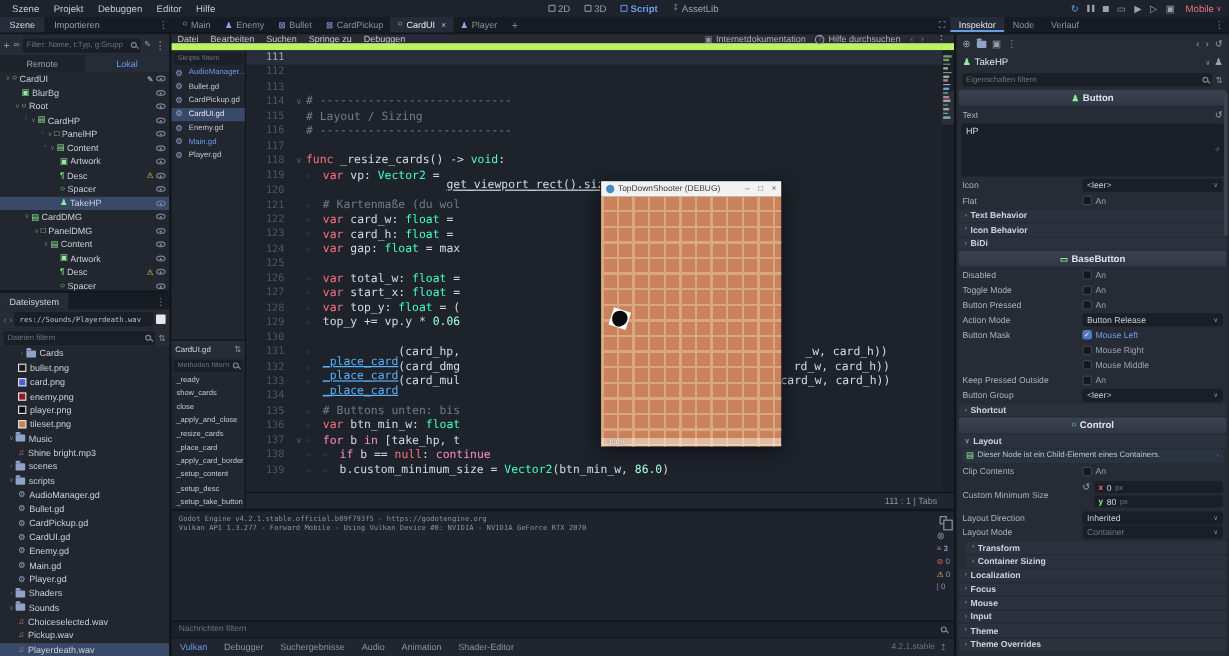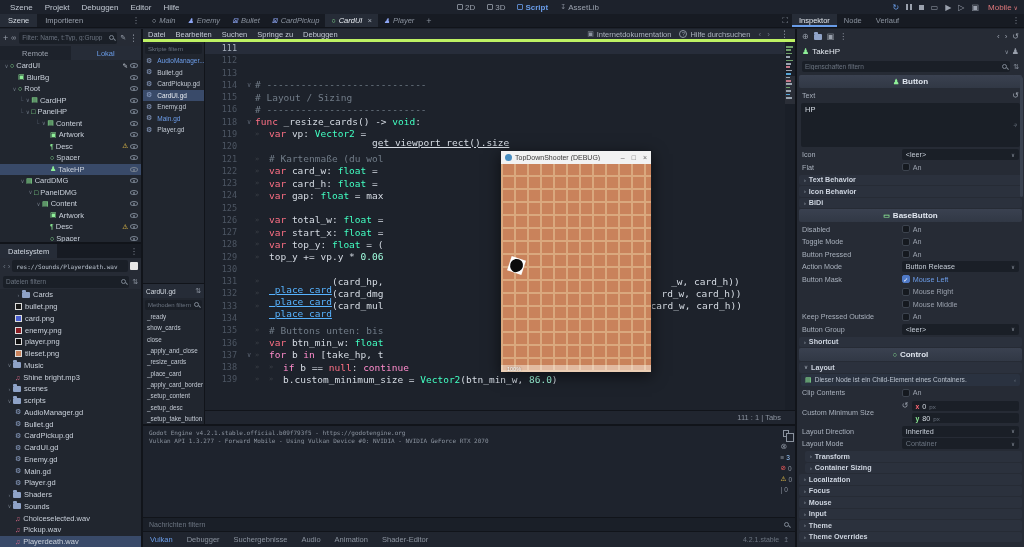--- a/index.html
+++ b/index.html
@@ -23,21 +23,21 @@
   .renderer { display:flex; align-items:center; gap:2px; padding-right:6px; font-size:8px; color:#e0787b; }
   .rcaret { font-size:6px; }
 
   
   .tabrow { height:14px; background:#171b23; display:flex; align-items:stretch; border-bottom:1px solid #11141a; }
   .dock-tabs { width:143px; display:flex; align-items:stretch; }
   .dtab { padding:0 8px; display:flex; align-items:center; font-size:7.5px; color:#9aa1ad; }
   .dtab.active { background:#262c37; color:#d5dbe3; }
   .dt-kebab { margin-left:auto; color:#8b939f; font-size:8px; display:flex; align-items:center; padding-right:3px; }
   .scene-tabs { flex:1; display:flex; align-items:stretch; padding-left:3px; }
-  .sctab { display:flex; align-items:center; gap:3px; padding:0 6px; font-size:7.5px; color:#8b939f;font-style:italic; }
+  .sctab { display:flex; align-items:center; gap:3px; padding:0 6px; font-size:7.5px; color:#8b939f; }
   .sctab.active { background:#262c37; color:#e8ecf1; }
   .sctab .nico { font-size:7px; }
   .sctab .close { color:#aab2bd; font-size:7.5px; margin-left:2px; }
   .newtab { display:flex; align-items:center; padding:0 6px; color:#8b939f; font-size:9px; }
   .df-icon { display:flex; align-items:center; color:#8b939f; font-size:8px; padding:0 4px; }
   .insp-tabs { width:220px; display:flex; align-items:stretch; }
   .itab { padding:0 7px; display:flex; align-items:center; font-size:7.5px; color:#8b939f; }
   .itab.active { color:#e3e8ef; background:#262c37; box-shadow:inset 0 -2px 0 #699ce8; }
   .tr-kebab { display:flex; align-items:center; color:#8b939f; font-size:8px; padding:0 4px 0 0; }
 
@@ -87,21 +87,21 @@
   .ftree { flex:1; overflow:hidden; }
   .frow { height:11.75px; display:flex; align-items:center; font-size:7.5px; color:#c9d0da; padding-right:3px; }
   .frow.sel { background:rgba(90,125,185,.42); }
   .folder { display:inline-block; width:8px; height:6px; background:#8fa3c8; border-radius:1px; position:relative; margin-right:3px; flex:none; }
   .folder::before { content:""; position:absolute; top:-2px; left:0; width:4px; height:2px; background:#8fa3c8; border-radius:1px 1px 0 0; }
   .thumb { display:inline-block; width:7px; height:7px; border:1px solid #dcdcdc; margin-right:3px; flex:none; }
   .aico { color:#e06c8a; font-size:7px; margin-right:3px; }
   .gico { color:#8fa3c8; font-size:7px; margin-right:3px; }
 
   
-  .smenubar { height:13px; background:#262b35; display:flex; align-items:center; border-bottom:3px solid #bef264; }
+  .smenubar { height:13px; background:#262b35; display:flex; align-items:center; border-bottom:6px solid #bef264; }
   .smenus { display:flex; }
   .smenu { padding:0 5px; font-size:7.5px; color:#c3cad4; }
   .sdocs { margin-left:auto; display:flex; align-items:center; gap:8px; padding-right:6px; color:#aab2bd; font-size:7.5px; }
   .docbtn { display:flex; align-items:center; gap:3px; }
   .dicon { font-size:7px; color:#8b939f; }
   .qicon { width:8px; height:8px; border:1px solid #8b939f; border-radius:50%; font-size:6px; display:flex; align-items:center; justify-content:center; color:#8b939f; }
   .histarrows { color:#6b7480; font-size:8px; letter-spacing:2px; }
   .sbody { flex:1; display:flex; min-height:0; }
   .sside { width:62px; background:#21262f; border-right:1px solid #11141a; display:flex; flex-direction:column; }
   .sfilter { height:13px; display:flex; align-items:center; padding:0 2px; }
@@ -345,21 +345,21 @@
             </div>
             <div class="trow" style="padding-left: 19px;">
               <span class="tconn">└</span>
               <span class="tarrow">∨</span>
               <span class="tico" style="color: rgb(142, 239, 151);">▤</span>
               <span class="tname">CardHP</span>
               <span class="tright">
                 <span class="eye"></span>
               </span>
             </div>
-            <div class="trow" style="padding-left: 19px;">
+            <div class="trow" style="padding-left: 33px;">
               <span class="tconn">└</span>
               <span class="tarrow">∨</span>
               <span class="tico" style="color: rgb(142, 239, 151);">□</span>
               <span class="tname">PanelHP</span>
               <span class="tright">
                 <span class="eye"></span>
               </span>
             </div>
             <div class="trow" style="padding-left: 35px;">
               <span class="tconn">└</span>
@@ -655,20 +655,21 @@
             </div>
         </div>
         <div class="codewrap">
           <div class="code">
               <div class="cl cur"><span class="ln">111</span><span class="fold"></span></div>
               <div class="cl"><span class="ln">112</span><span class="fold"></span></div>
               <div class="cl"><span class="ln">113</span><span class="fold"></span></div>
               <div class="cl"><span class="ln">114</span><span class="fold">∨</span><span class="seg com"># ----------------------------</span></div>
               <div class="cl"><span class="ln">115</span><span class="fold"></span><span class="seg com"># Layout / Sizing</span></div>
               <div class="cl"><span class="ln">116</span><span class="fold"></span><span class="seg com"># ----------------------------</span></div>
+              <div class="cl"><span class="ln">117</span><span class="fold"></span></div>
               <div class="cl"><span class="ln">118</span><span class="fold">∨</span><span class="seg kw">func </span><span class="seg txt">_resize_cards</span><span class="seg txt">() -&gt; </span><span class="seg type">void</span><span class="seg txt">:</span></div>
               <div class="cl"><span class="ln">119</span><span class="fold"></span><span class="tabg">»</span><span class="seg kw">var </span><span class="seg txt">vp</span><span class="seg txt">: </span><span class="seg type">Vector2</span><span class="seg txt"> = </span><span class="seg txt u">get_viewport_rect().size</span></div>
               <div class="cl"><span class="ln">120</span><span class="fold"></span></div>
               <div class="cl"><span class="ln">121</span><span class="fold"></span><span class="tabg">»</span><span class="seg com"># Kartenmaße (du wol</span></div>
               <div class="cl"><span class="ln">122</span><span class="fold"></span><span class="tabg">»</span><span class="seg kw">var </span><span class="seg txt">card_w</span><span class="seg txt">: </span><span class="seg type">float</span><span class="seg txt"> = </span></div>
               <div class="cl"><span class="ln">123</span><span class="fold"></span><span class="tabg">»</span><span class="seg kw">var </span><span class="seg txt">card_h</span><span class="seg txt">: </span><span class="seg type">float</span><span class="seg txt"> = </span></div>
               <div class="cl"><span class="ln">124</span><span class="fold"></span><span class="tabg">»</span><span class="seg kw">var </span><span class="seg txt">gap</span><span class="seg txt">: </span><span class="seg type">float</span><span class="seg txt"> = </span><span class="seg txt">max</span></div>
               <div class="cl"><span class="ln">125</span><span class="fold"></span></div>
               <div class="cl"><span class="ln">126</span><span class="fold"></span><span class="tabg">»</span><span class="seg kw">var </span><span class="seg txt">total_w</span><span class="seg txt">: </span><span class="seg type">float</span><span class="seg txt"> = </span></div>
               <div class="cl"><span class="ln">127</span><span class="fold"></span><span class="tabg">»</span><span class="seg kw">var </span><span class="seg txt">start_x</span><span class="seg txt">: </span><span class="seg type">float</span><span class="seg txt"> = </span></div>

